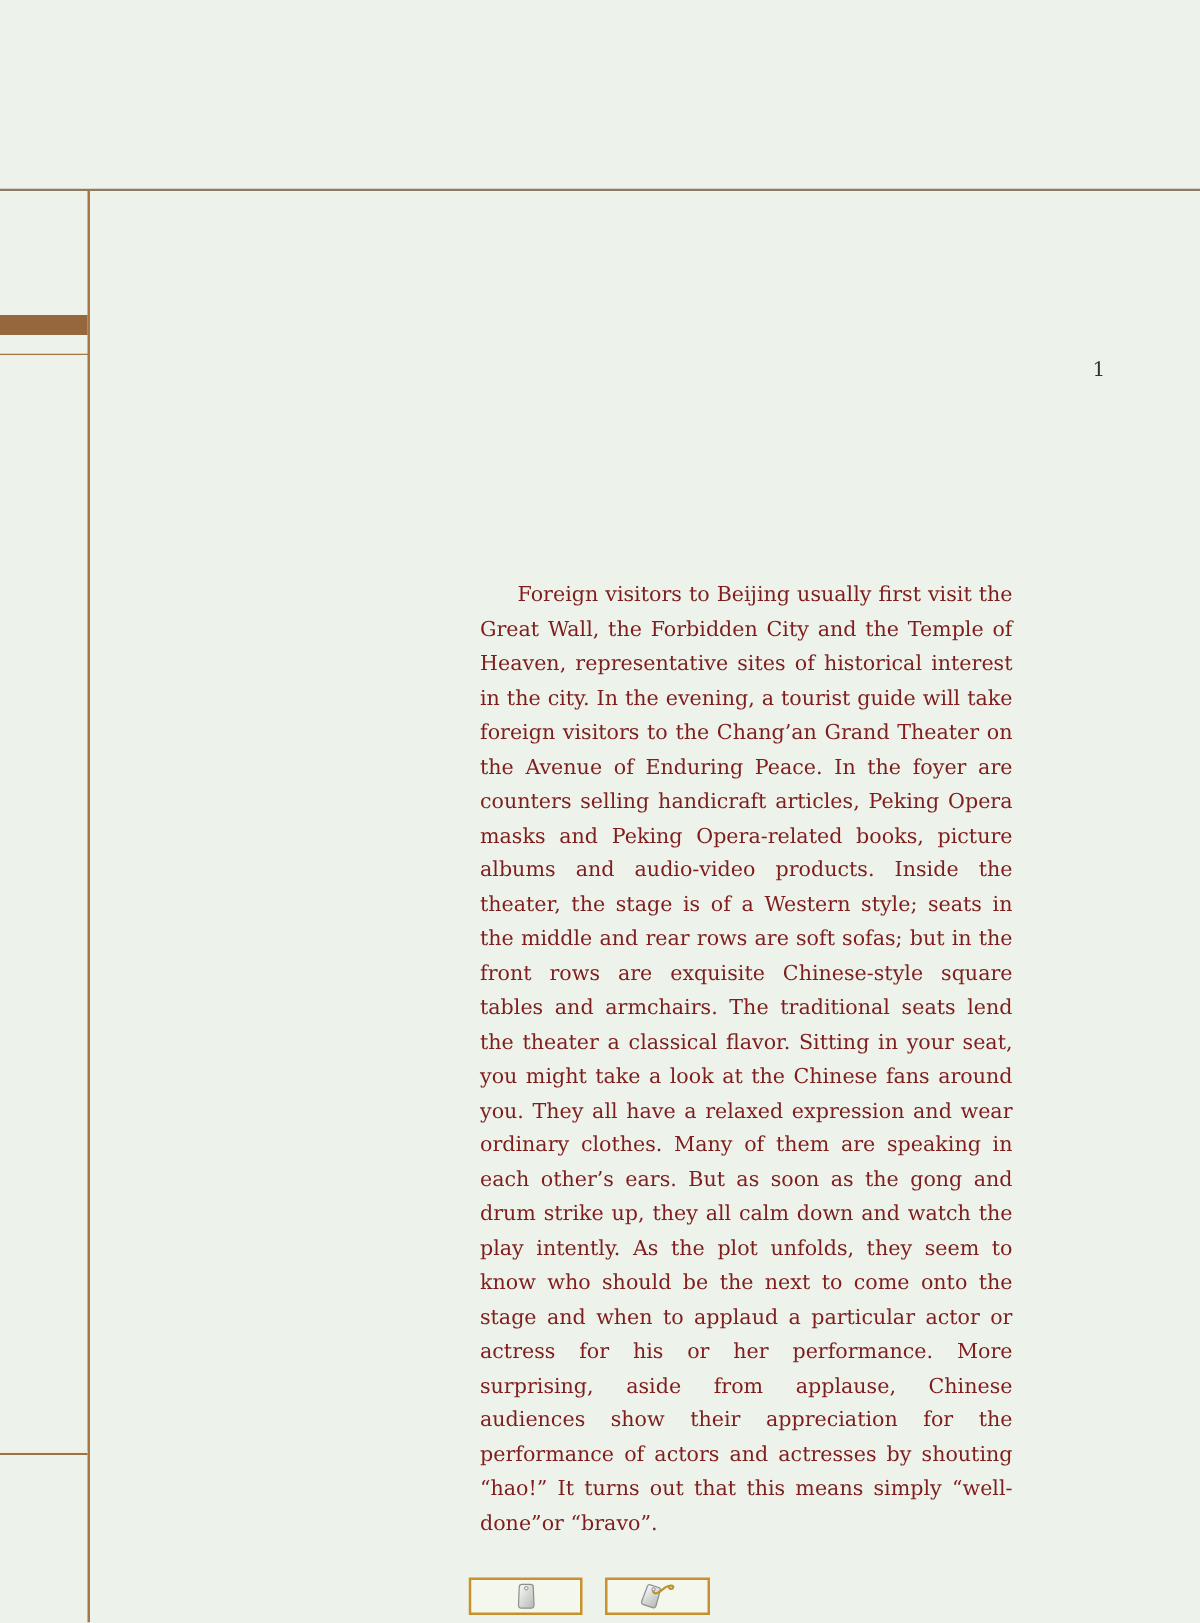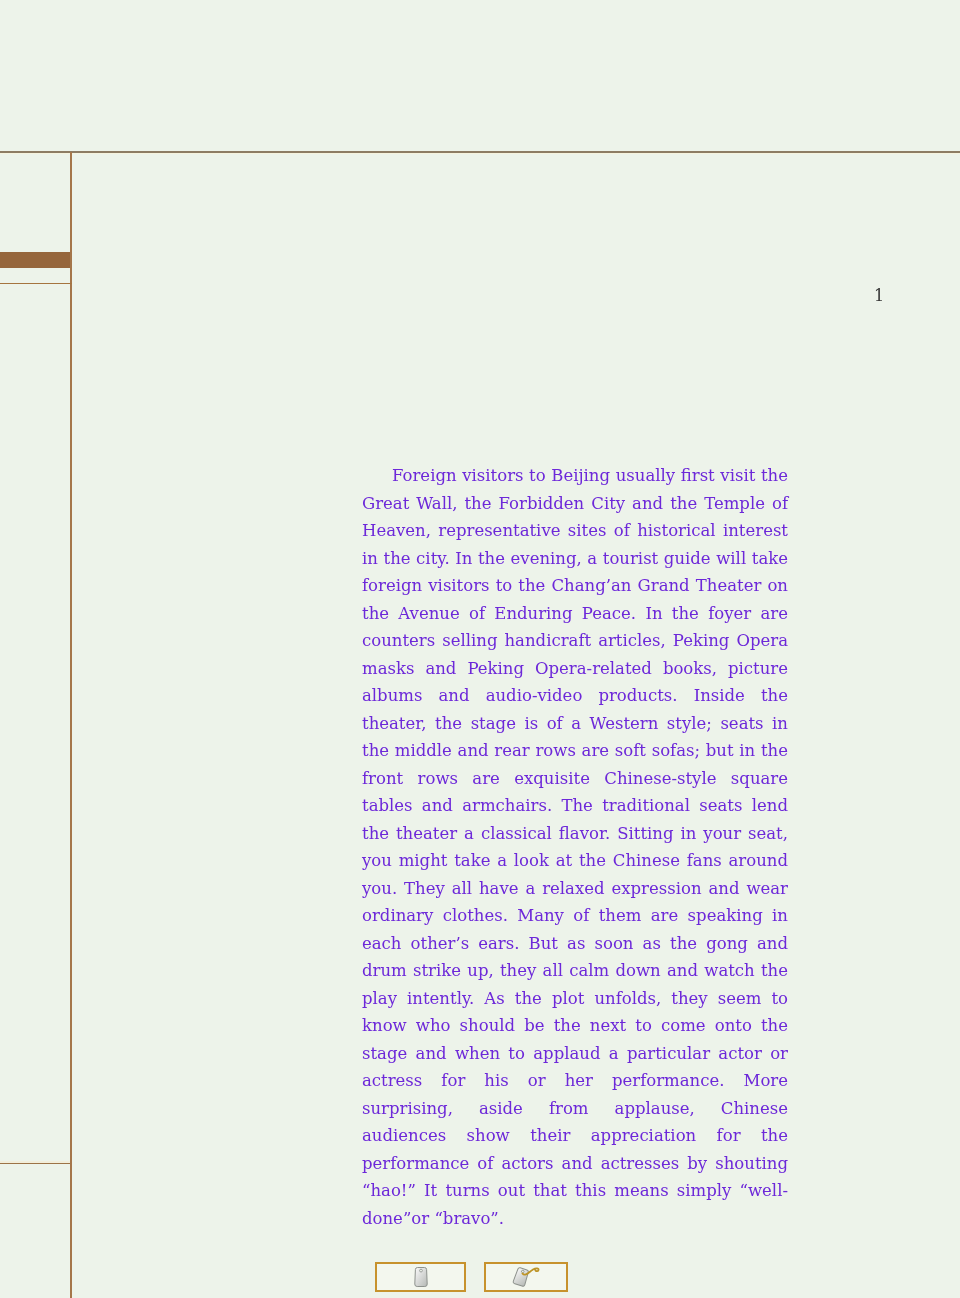--- a/index.html
+++ b/index.html
@@ -49,25 +49,25 @@
 
   .page-number {
     position: absolute;
     left: 874px; top: 286px;
     font-size: 16px;
     color: #333333;
   }
 
   .body-text {
     position: absolute;
-    left: 362px; top: 462px;
+    left: 384px; top: 462px;
     width: 426px;
     font-size: 16.5px;
     line-height: 27.5px;
-    color: #6d28d9;
+    color: #7f1d1d;
     text-align: justify;
     text-indent: 30px;
   }
 
   .bm-button {
     position: absolute;
     top: 1262px;
     height: 30px;
     box-sizing: border-box;
     border: 2px solid #c7922d;

